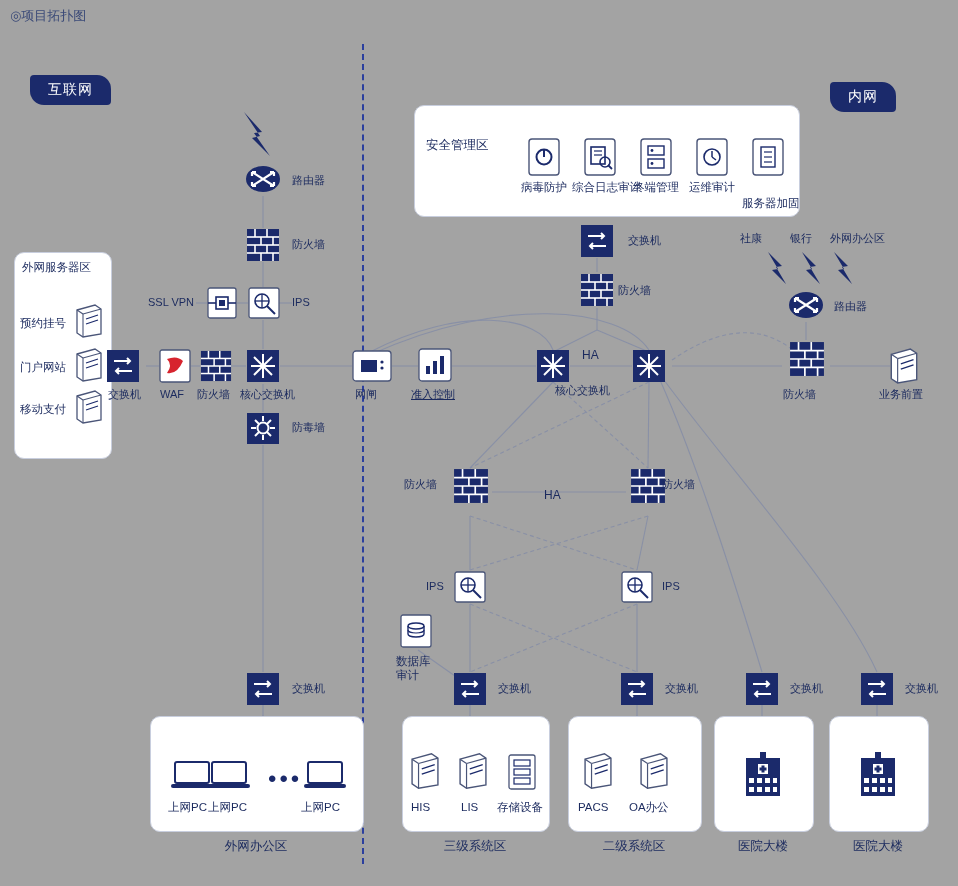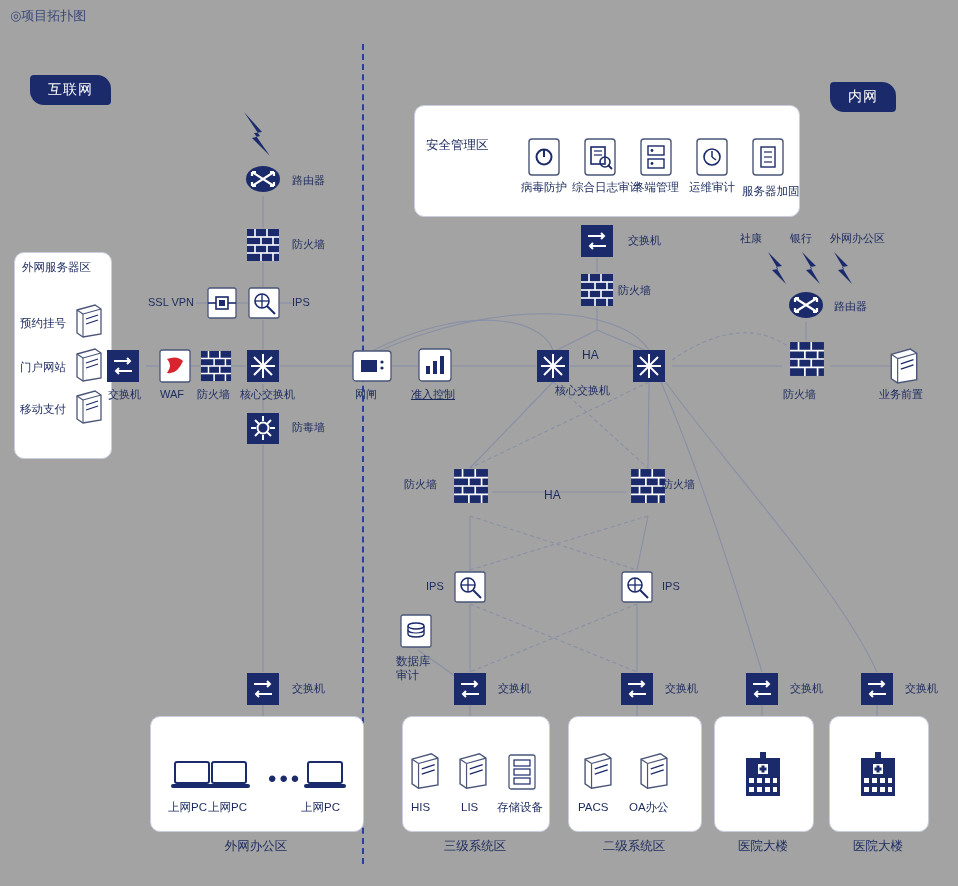--- a/index.html
+++ b/index.html
@@ -245,21 +245,21 @@
 
   <div class="icon" style="left:752px; top:138px;">
     <svg width="32" height="38" viewBox="0 0 32 38">
       <rect x="1" y="1" width="30" height="36" rx="3" fill="#ffffff" stroke="#4a5578" stroke-width="1.4"></rect>
       <rect x="9" y="9" width="14" height="20" fill="none" stroke="#1b2a6b" stroke-width="1.4"></rect>
       <line x1="12" y1="14" x2="20" y2="14" stroke="#1b2a6b" stroke-width="1.2"></line>
       <line x1="12" y1="19" x2="20" y2="19" stroke="#1b2a6b" stroke-width="1.2"></line>
       <line x1="12" y1="24" x2="20" y2="24" stroke="#1b2a6b" stroke-width="1.2"></line>
     </svg>
   </div>
-  <div class="abs sec-item-label" style="left:742px; top:184px; width:56px;text-align:center;">
+  <div class="abs sec-item-label" style="left:742px; top:196px; width:56px;text-align:center;">
     <span>服务器加固</span>
   </div>
 
   <div class="abs group-box" style="left:14px; top:252px; width:96px; height:205px;"></div>
   <div class="abs lbl sm" style="left:22px; top:260px;">外网服务器区</div>
 
   <div class="abs lbl sm" style="left:20px; top:316px;">预约挂号</div>
   <div class="icon" style="left:76px; top:304px;">
     <svg width="26" height="34" viewBox="0 0 26 34">
       <polygon points="1,6 19,1 25,5 25,30 7,33 1,29" fill="#fff" stroke="#4a5578" stroke-width="1.3"></polygon>

